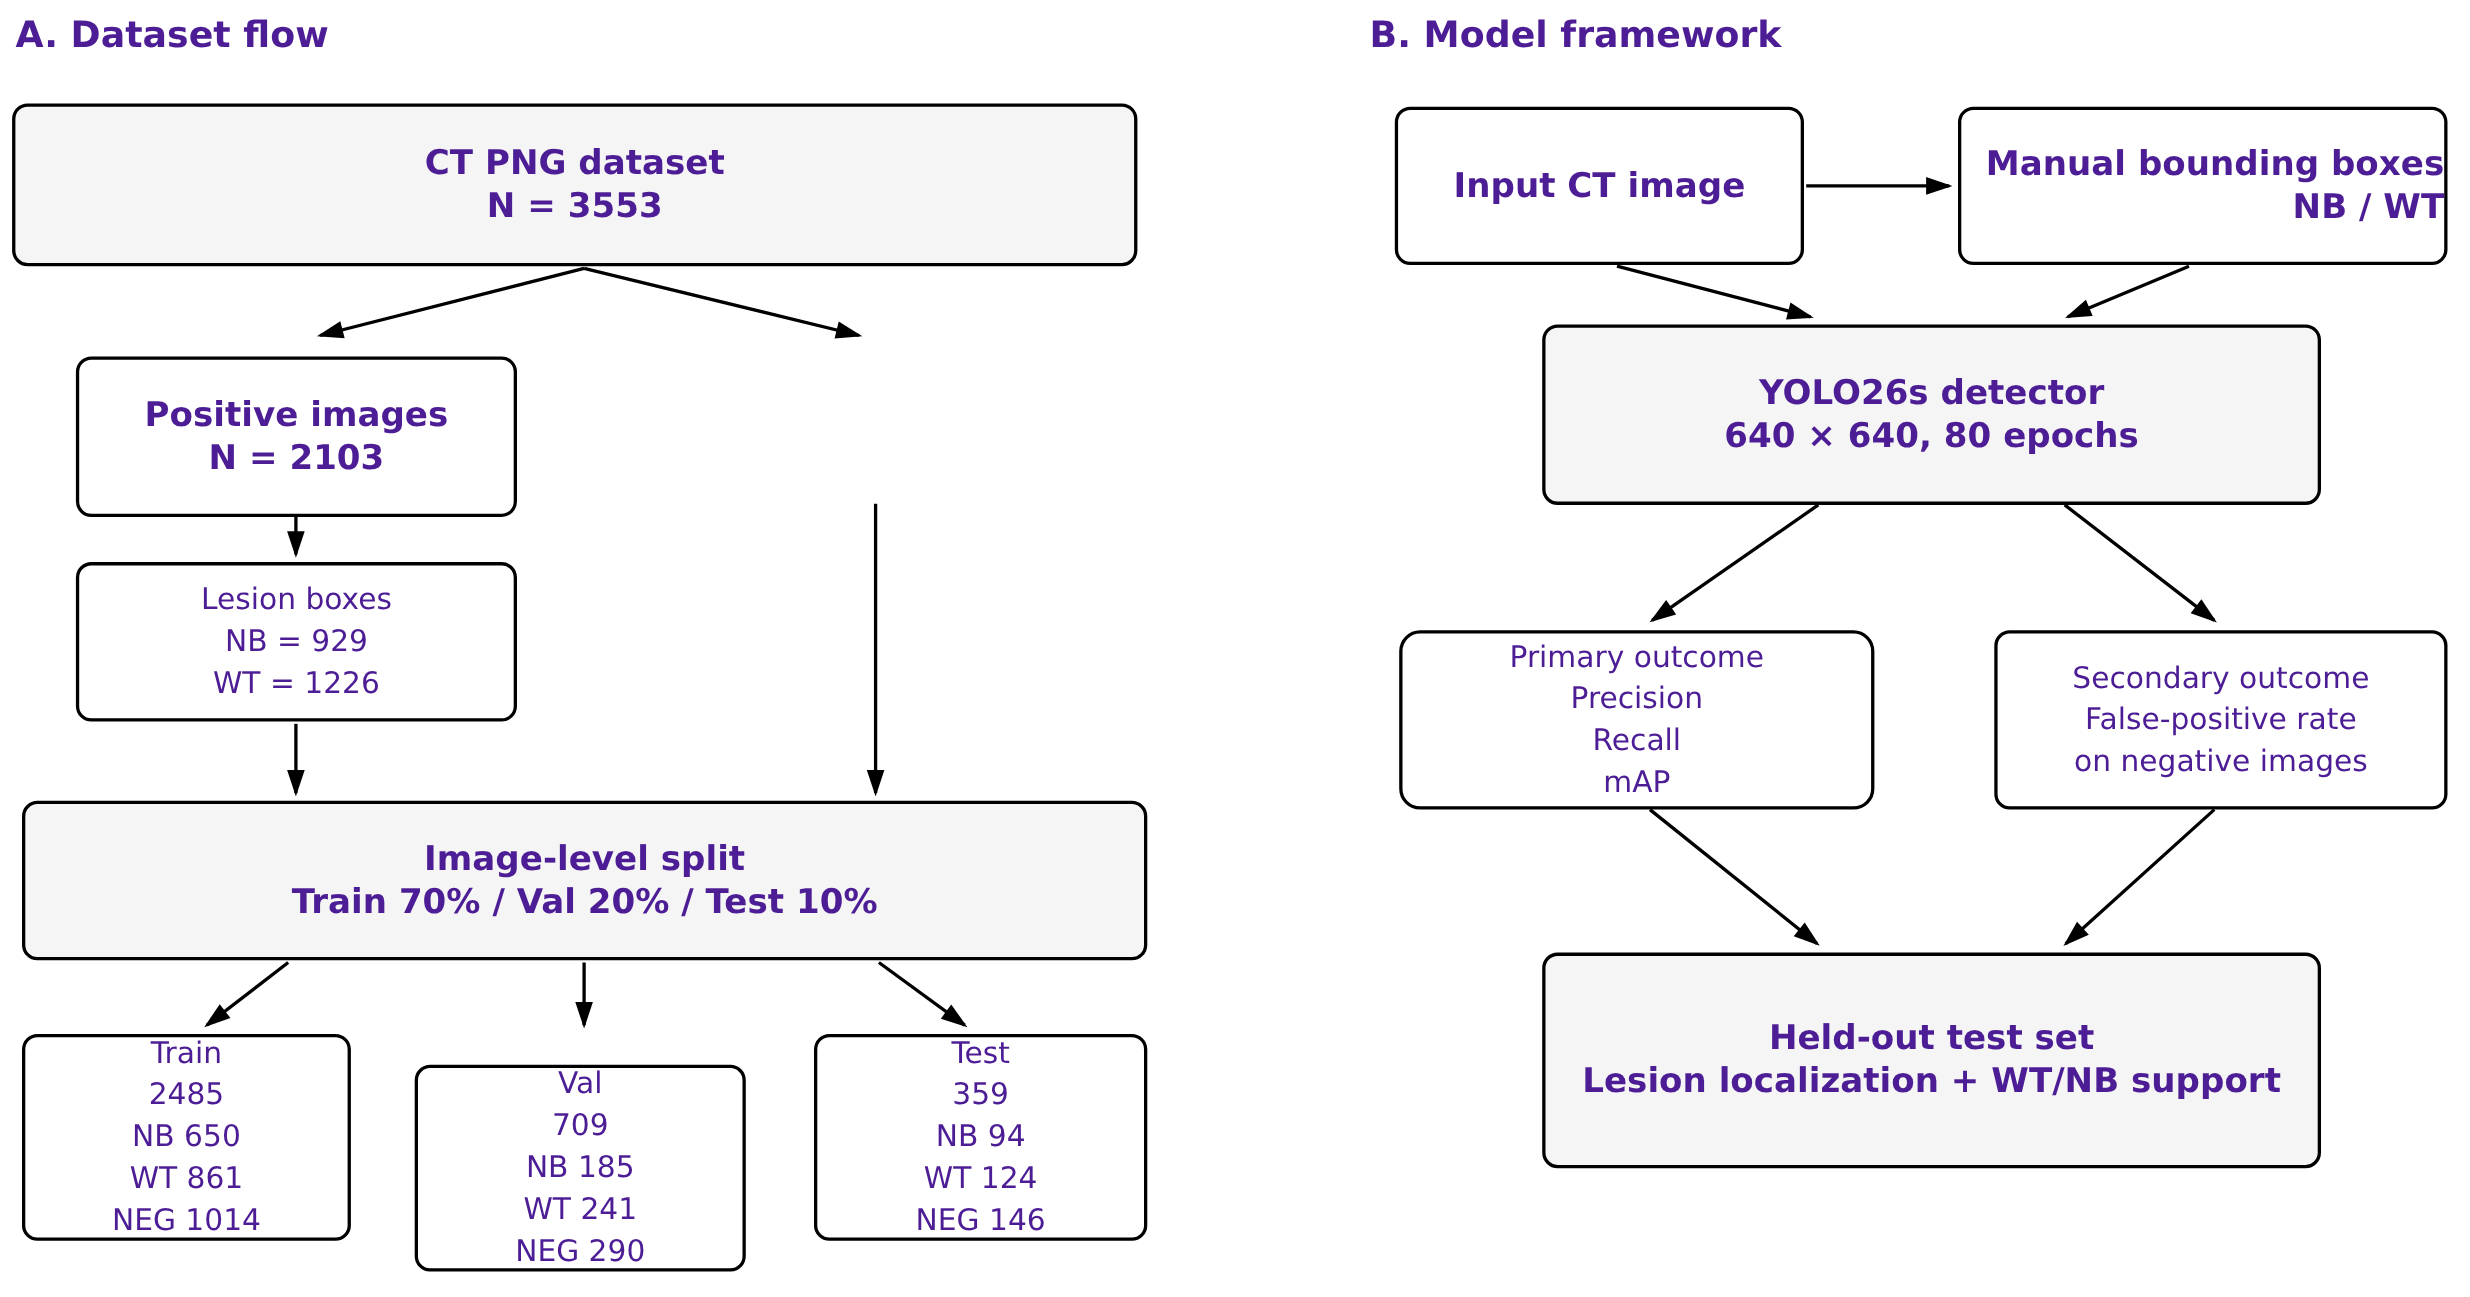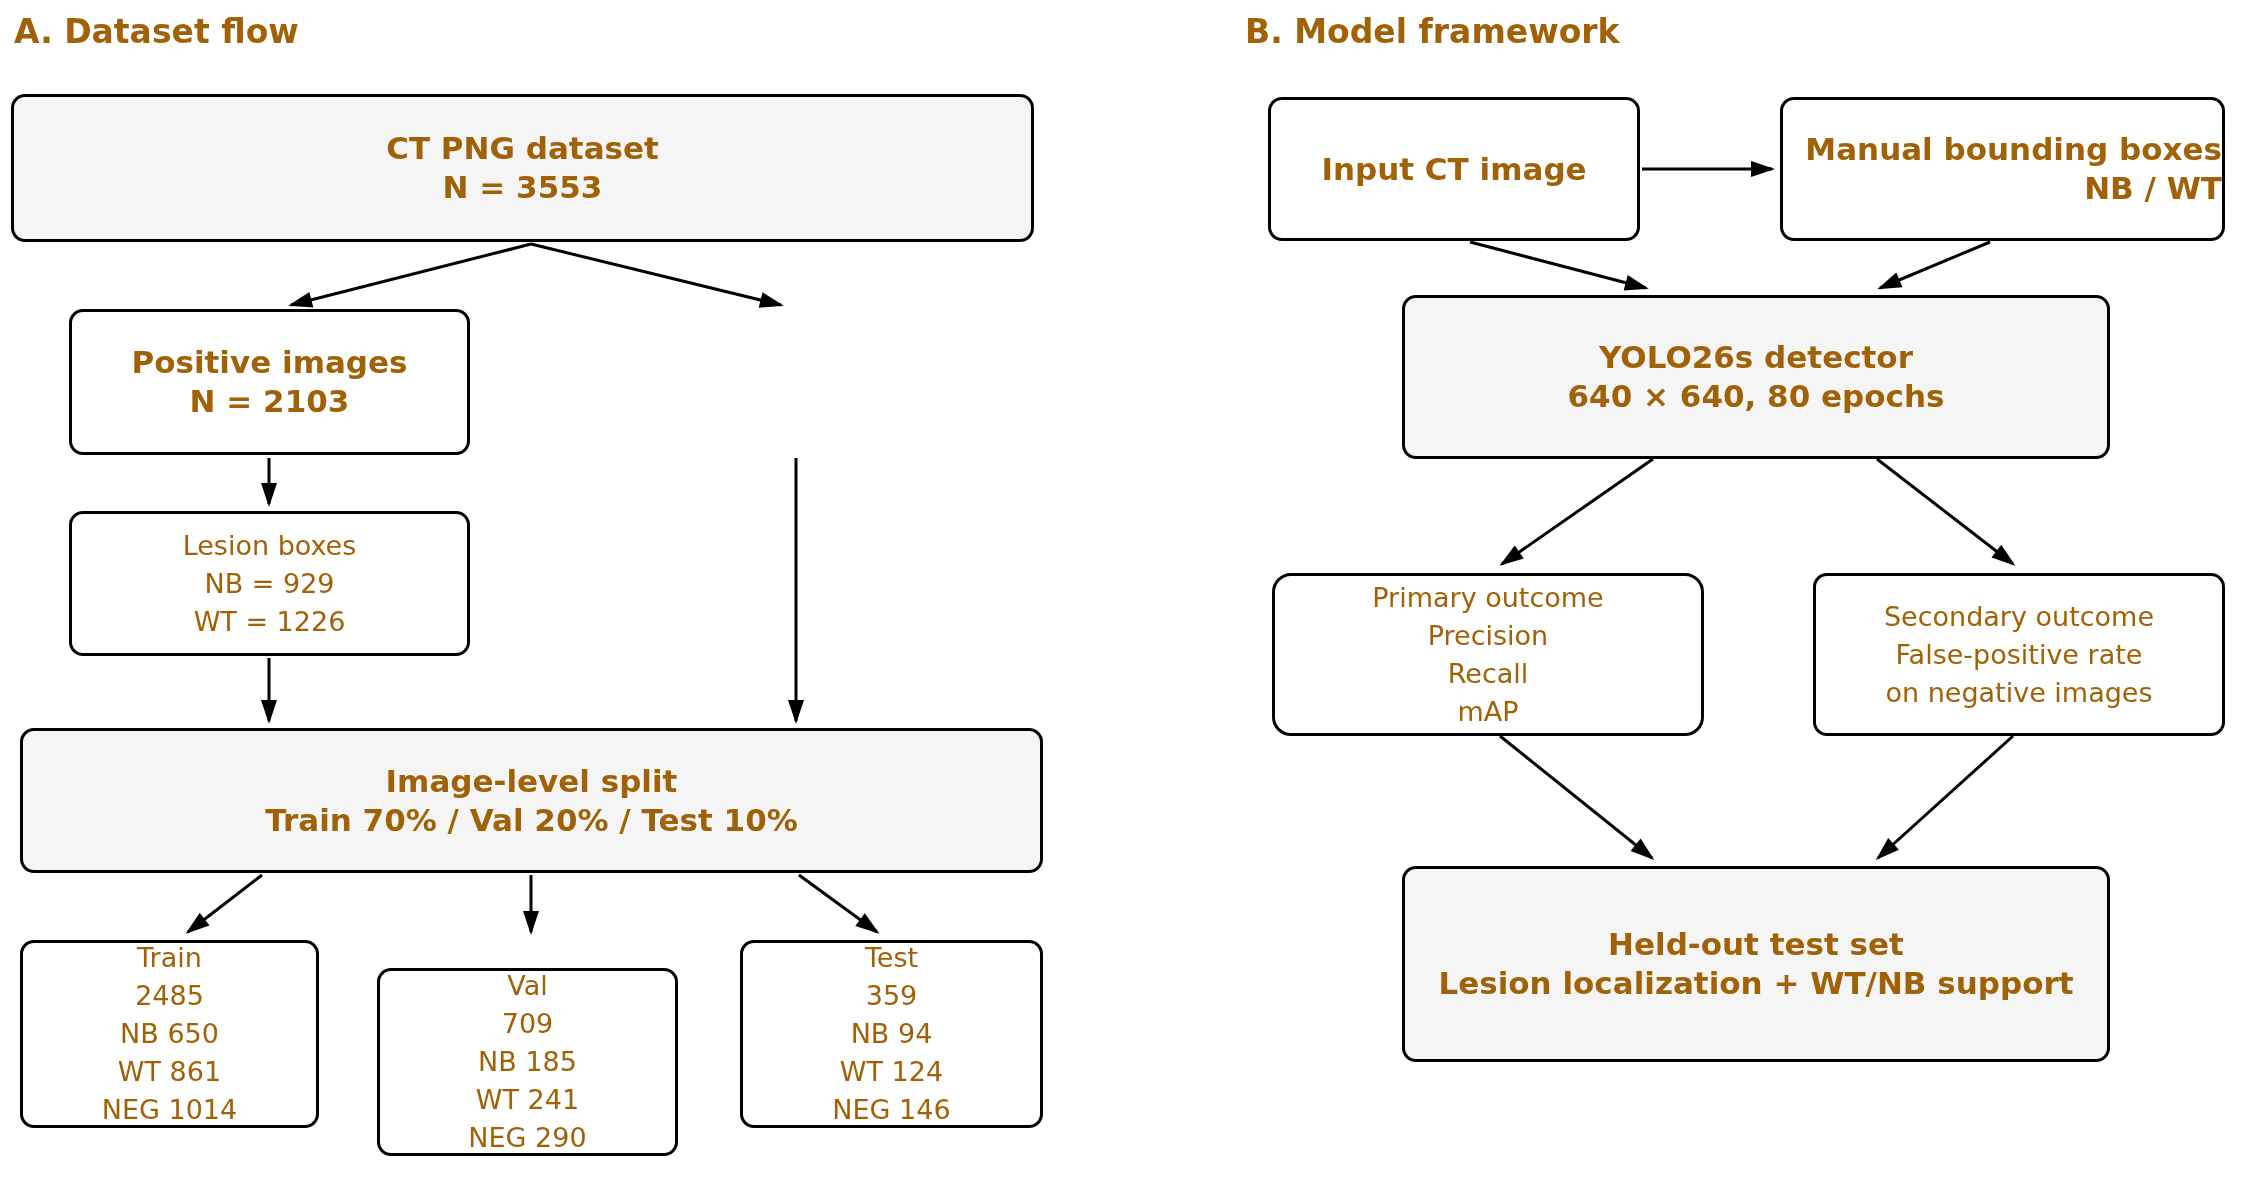--- a/index.html
+++ b/index.html
@@ -6,21 +6,21 @@
     margin: 0;
     padding: 0;
     background: #ffffff;
   }
   #canvas {
     position: relative;
     width: 2245px;
     height: 1179px;
     background: #ffffff;
     font-family: "DejaVu Sans", "Liberation Sans", sans-serif;
-    color: #a16207;
+    color: #4c1d95;
     overflow: hidden;
   }
   #arrow-layer {
     position: absolute;
     left: 0; top: 0;
     width: 2245px;
     height: 1179px;
   }
   #arrow-layer line {
     stroke: #000000;
@@ -88,21 +88,21 @@
     <line x1="2013" y1="736" x2="1878" y2="858" marker-end="url(#ah)"></line>
   </svg>
 
   <div class="panel-title" style="left:14px; top:12px;">A. Dataset flow</div>
 
   <div class="node gray bold" style="left:11px; top:94px; width:1023px; height:148px;">
     <div class="ln">CT PNG dataset</div>
     <div class="ln">N = 3553</div>
   </div>
 
-  <div class="node bold" style="left:69px; top:309px; width:401px; height:146px;justify-content:center;">
+  <div class="node bold" style="left:69px; top:324px; width:401px; height:146px;justify-content:center;">
     <div class="ln">Positive images</div>
     <div class="ln">N = 2103</div>
   </div>
 
 
   <div class="node reg" style="left:69px; top:511px; width:401px; height:145px;">
     <div class="ln">Lesion boxes</div>
     <div class="ln">NB = 929</div>
     <div class="ln">WT = 1226</div>
   </div>

